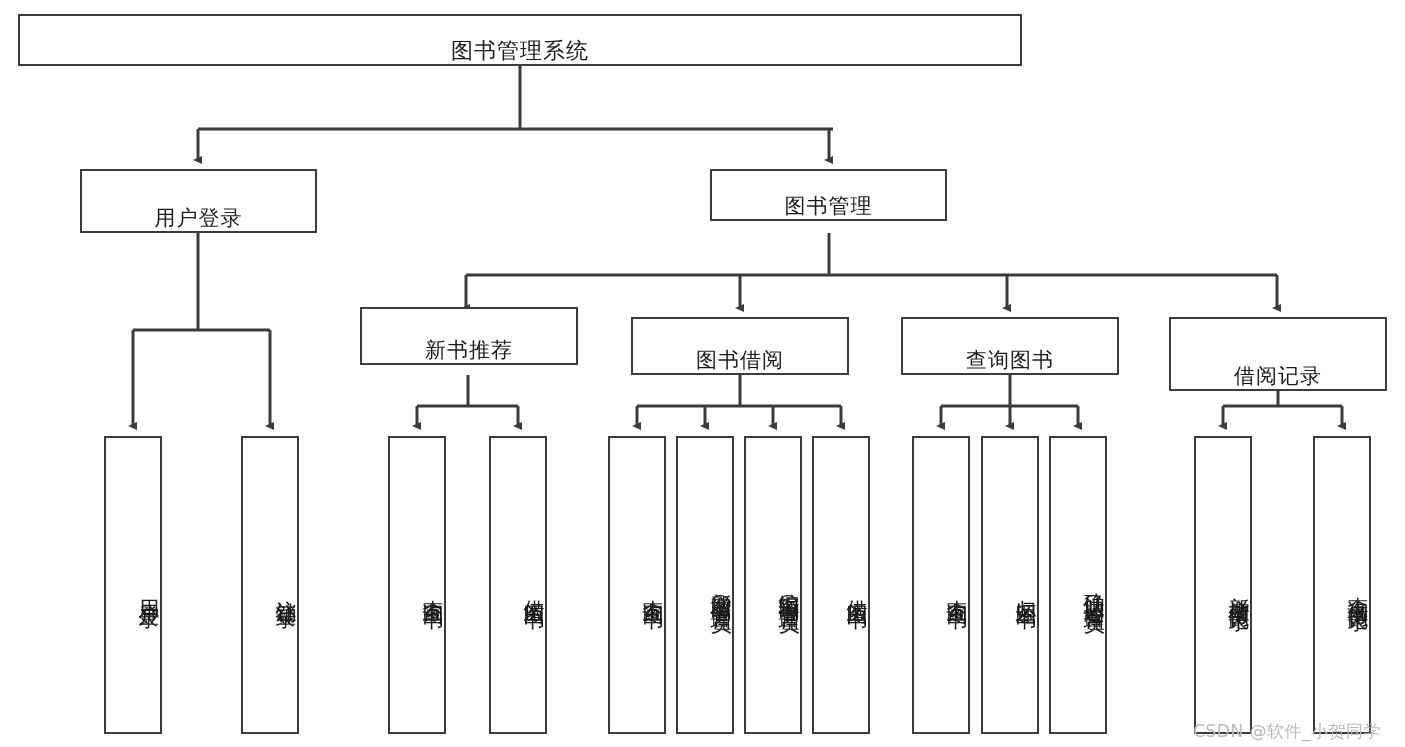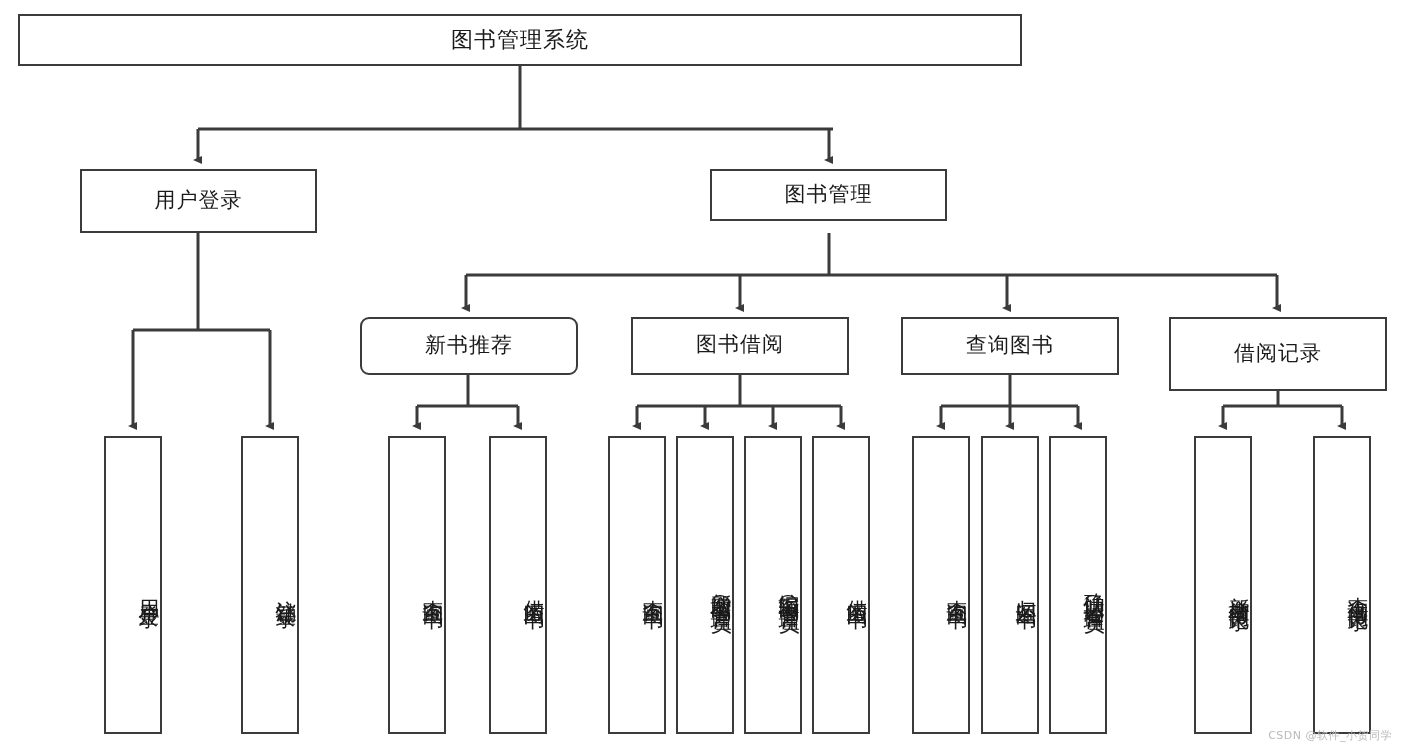--- a/index.html
+++ b/index.html
@@ -25,21 +25,21 @@
     width: 1405px;
     height: 747px;
     pointer-events: none;
   }
   .node {
     position: absolute;
     box-sizing: border-box;
     background: #ffffff;
     border: 2px solid #3b3b3b;
     display: flex;
-    align-items: center;
+    align-items: flex-end;
     justify-content: center;
     color: #1a1a1a;
     z-index: 2;
   }
   .node.horiz {
     font-size: 21px;
     letter-spacing: 1px;
     line-height: 1.2;
     text-align: center;
   }
@@ -56,23 +56,23 @@
     padding-top: 8px;
     line-height: 1.1;
   }
   .node.vert > .vlabel {
     writing-mode: vertical-rl;
     text-orientation: upright;
     display: block;
   }
   .watermark {
     position: absolute;
-    right: 13px;
+    right: 24px;
     bottom: 4px;
-    font-size: 11px;
+    font-size: 17px;
     color: #b9b9b9;
     letter-spacing: 0.5px;
     z-index: 3;
     white-space: nowrap;
   }
 </style>
 </head>
 <body>
 
 <div id="canvas">
@@ -131,24 +131,24 @@
     <span>图书管理系统</span>
   </div>
 
   <div class="node horiz" style="left:80px; top:169px; width:237px; height:64px;">
     <span>用户登录</span>
   </div>
   <div class="node horiz" style="left:710px; top:169px; width:237px; height:52px;">
     <span>图书管理</span>
   </div>
 
-  <div class="node horiz" style="left:360px; top:317px; width:218px; height:58px;border-radius:9px;">
+  <div class="node horiz" style="left:360px; top:307px; width:218px; height:58px;">
     <span>新书推荐</span>
   </div>
-  <div class="node horiz" style="left:631px; top:317px; width:218px; height:58px;font-family:Liberation Mono, monospace;">
+  <div class="node horiz" style="left:631px; top:317px; width:218px; height:58px;">
     <span>图书借阅</span>
   </div>
   <div class="node horiz" style="left:901px; top:317px; width:218px; height:58px;">
     <span>查询图书</span>
   </div>
   <div class="node horiz" style="left:1169px; top:317px; width:218px; height:74px;">
     <span>借阅记录</span>
   </div>
 
   <div class="node vert" style="left:104px; top:436px; width:58px; height:298px;">

